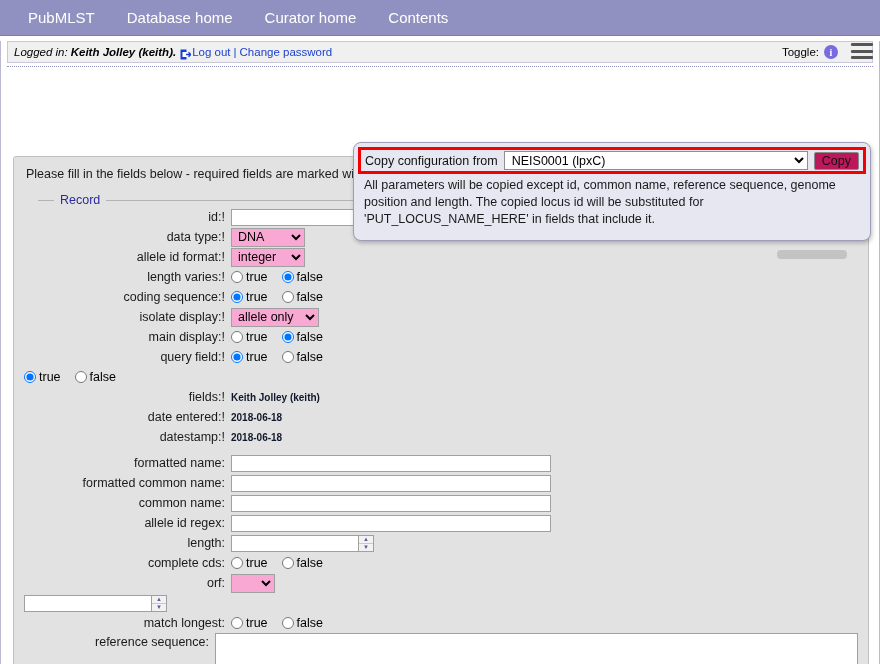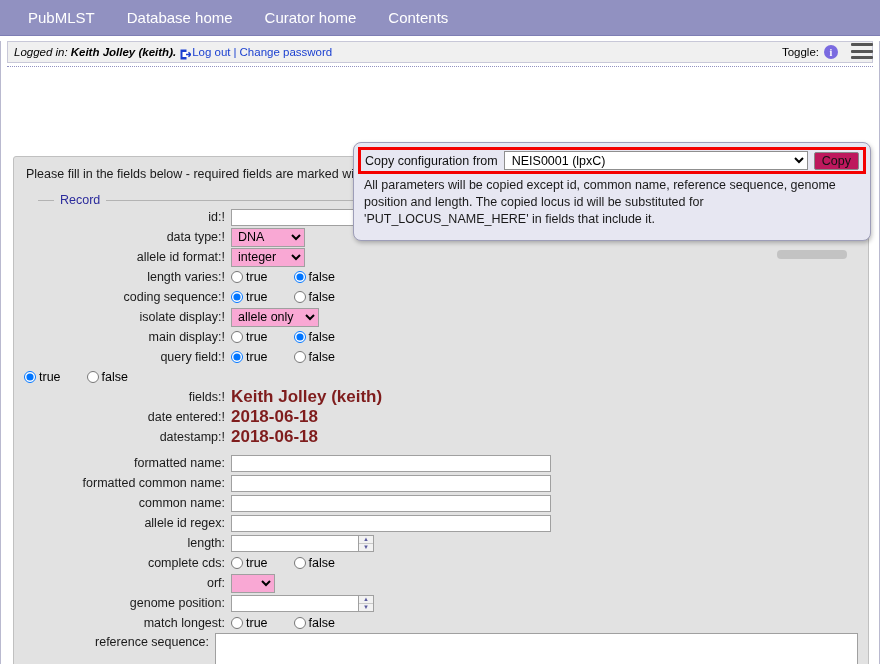--- a/index.html
+++ b/index.html
@@ -206,25 +206,25 @@
 
   select.sel {
     height: 19px;
     border: 1px solid #a0a0a0;
     background: #f9a8d4;
     font-size: 12.5px;
     font-family: "Liberation Sans", sans-serif;
     padding-left: 2px;
   }
 
-  .radio-group { display:flex; align-items:center; gap: 20px; font-size:12.5px; }
+  .radio-group { display:flex; align-items:center; gap: 8px; font-size:12.5px; }
   .radio-group label { display:flex; align-items:center; gap:3px; margin-right:6px; cursor:pointer;}
   input[type=radio] { margin:0; width:12px; height:12px; cursor:pointer;}
 
-  .static-val { font-size: 17px; font-weight: bold; color:#7f1d1d; }
+  .static-val { font-size: 10px; font-weight: bold; color:#0f172a; }
 
   
   .spinwrap { display:flex; align-items:stretch; }
   .spin-btns {
     width: 15px;
     border: 1px solid #a0a0a0;
     border-left: 0;
     background: #f2f2f2;
     display: flex; flex-direction: column;
   }
@@ -521,21 +521,20 @@
       <div class="frow">
         <div class="flabel">orf:</div>
         <div class="fctl">
           <select class="sel" style="width:44px">
             <option></option>
           </select>
         </div>
       </div>
 
       <div class="frow">
-        <div class="flabel">genome position:</div>
         <div class="fctl spinwrap">
           <input class="txt w130" type="text" value="" style="">
           <div class="spin-btns">
             <div>▲</div>
             <div>▼</div>
           </div>
         </div>
       </div>
 
       <div class="frow">

